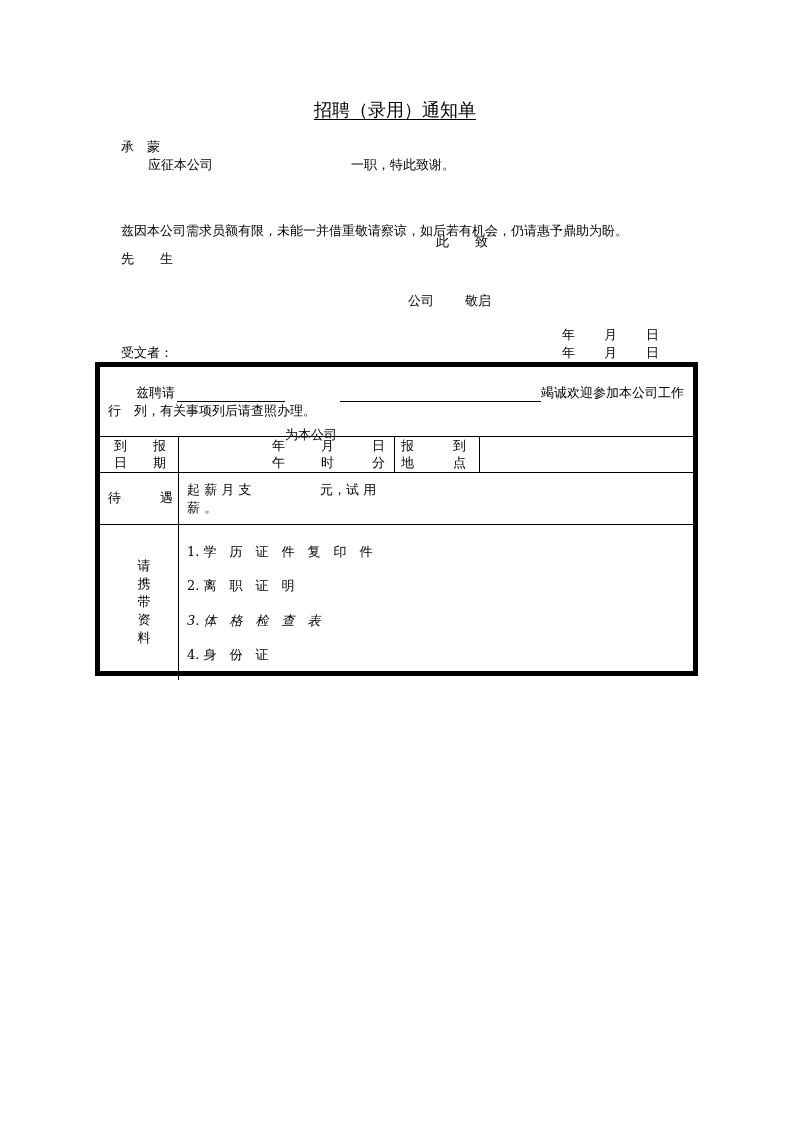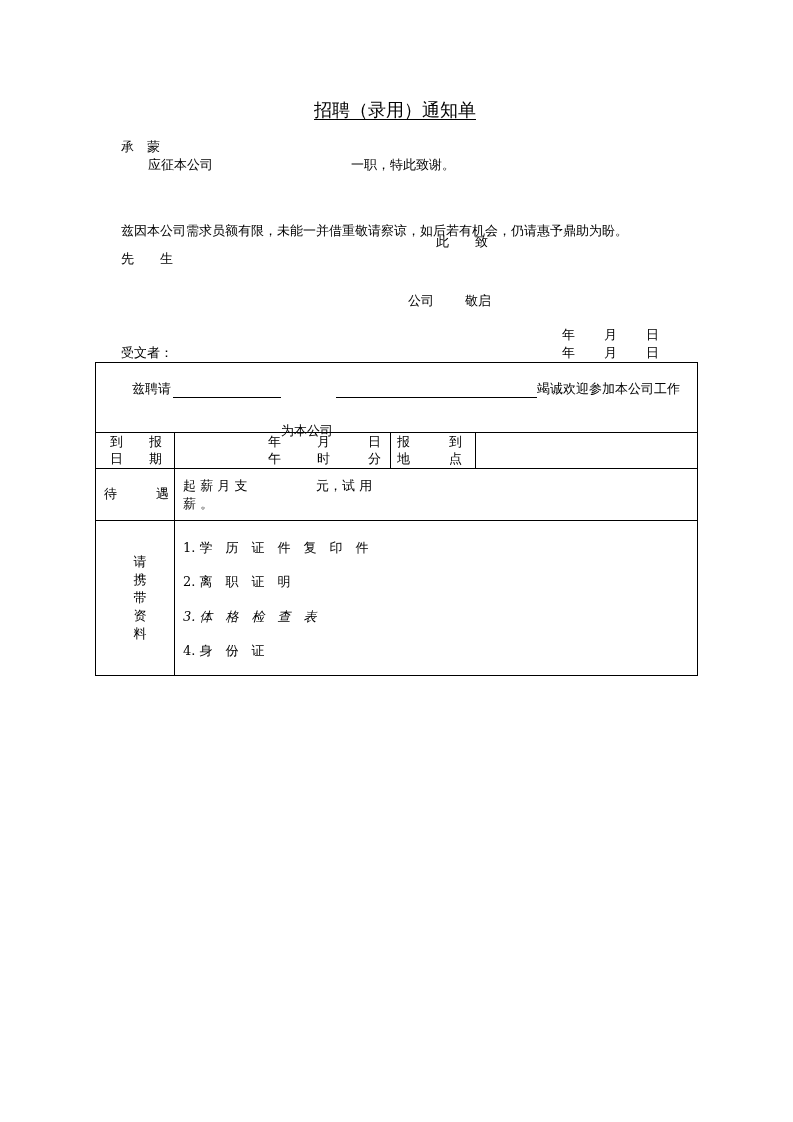--- a/index.html
+++ b/index.html
@@ -3,21 +3,21 @@
 <meta charset="utf-8">
 <style>
   html, body { margin:0; padding:0; background:#ffffff; }
   body { width:793px; height:1122px; position:relative; overflow:hidden;
          font-family:"DejaVu Serif","Liberation Serif",serif; color:#000; font-size:13px; }
   .abs { position:absolute; white-space:nowrap; line-height:18px; }
   .title { position:absolute; left:0; width:790px; top:98px; text-align:center;
            font-family:"DejaVu Sans","Liberation Sans",sans-serif; font-size:18px; line-height:24px; }
   .title span { text-decoration:underline; text-underline-offset:3px; }
   .table { position:absolute; left:95px; top:362px; width:603px; height:314px;
-           border:1px solid #000000; box-sizing:border-box; }
+           border:5px solid #000000; box-sizing:border-box; }
   .hline { position:absolute; left:0; width:100%; height:0; border-top:1px solid #000; }
   .vline { position:absolute; width:0; border-left:1px solid #000; }
   .t { position:absolute; white-space:nowrap; line-height:18px; font-size:13px; }
   .vertical { position:absolute; width:20px; text-align:center; line-height:18px; white-space:normal; }
 </style>
 </head>
 <body>
 
 <div class="title"><span>招聘（录用）通知单</span></div>
 
@@ -49,20 +49,21 @@
 
   <div class="vline" style="left:78px;top:69px;height:244px;"></div>
   <div class="vline" style="left:294px;top:69px;height:36px;"></div>
   <div class="vline" style="left:379px;top:69px;height:36px;"></div>
 
   <div class="t" style="left:36px;top:17px;">兹聘请</div>
   <div class="t" style="left:77px;top:17px;width:108px;height:17px;border-bottom:1px solid #000;"></div>
   <div class="t" style="left:185px;top:17px;margin-top:42px;">为本公司</div>
   <div class="t" style="left:240px;top:17px;width:201px;height:17px;border-bottom:1px solid #000;"></div>
   <div class="t" style="left:441px;top:17px;">竭诚欢迎参加本公司工作</div>
+  <div class="t" style="left:8px;top:35px;">行　列，有关事项列后请查照办理。</div>
 
   <div class="t" style="left:14px;top:70px;">到　　报</div>
   <div class="t" style="left:14px;top:87px;">日　　期</div>
   <div class="t" style="left:172px;top:70px;">年</div>
   <div class="t" style="left:221px;top:70px;">月</div>
   <div class="t" style="left:272px;top:70px;">日</div>
   <div class="t" style="left:172px;top:87px;">午</div>
   <div class="t" style="left:221px;top:87px;">时</div>
   <div class="t" style="left:272px;top:87px;">分</div>
   <div class="t" style="left:301px;top:70px;">报　　　到</div>

